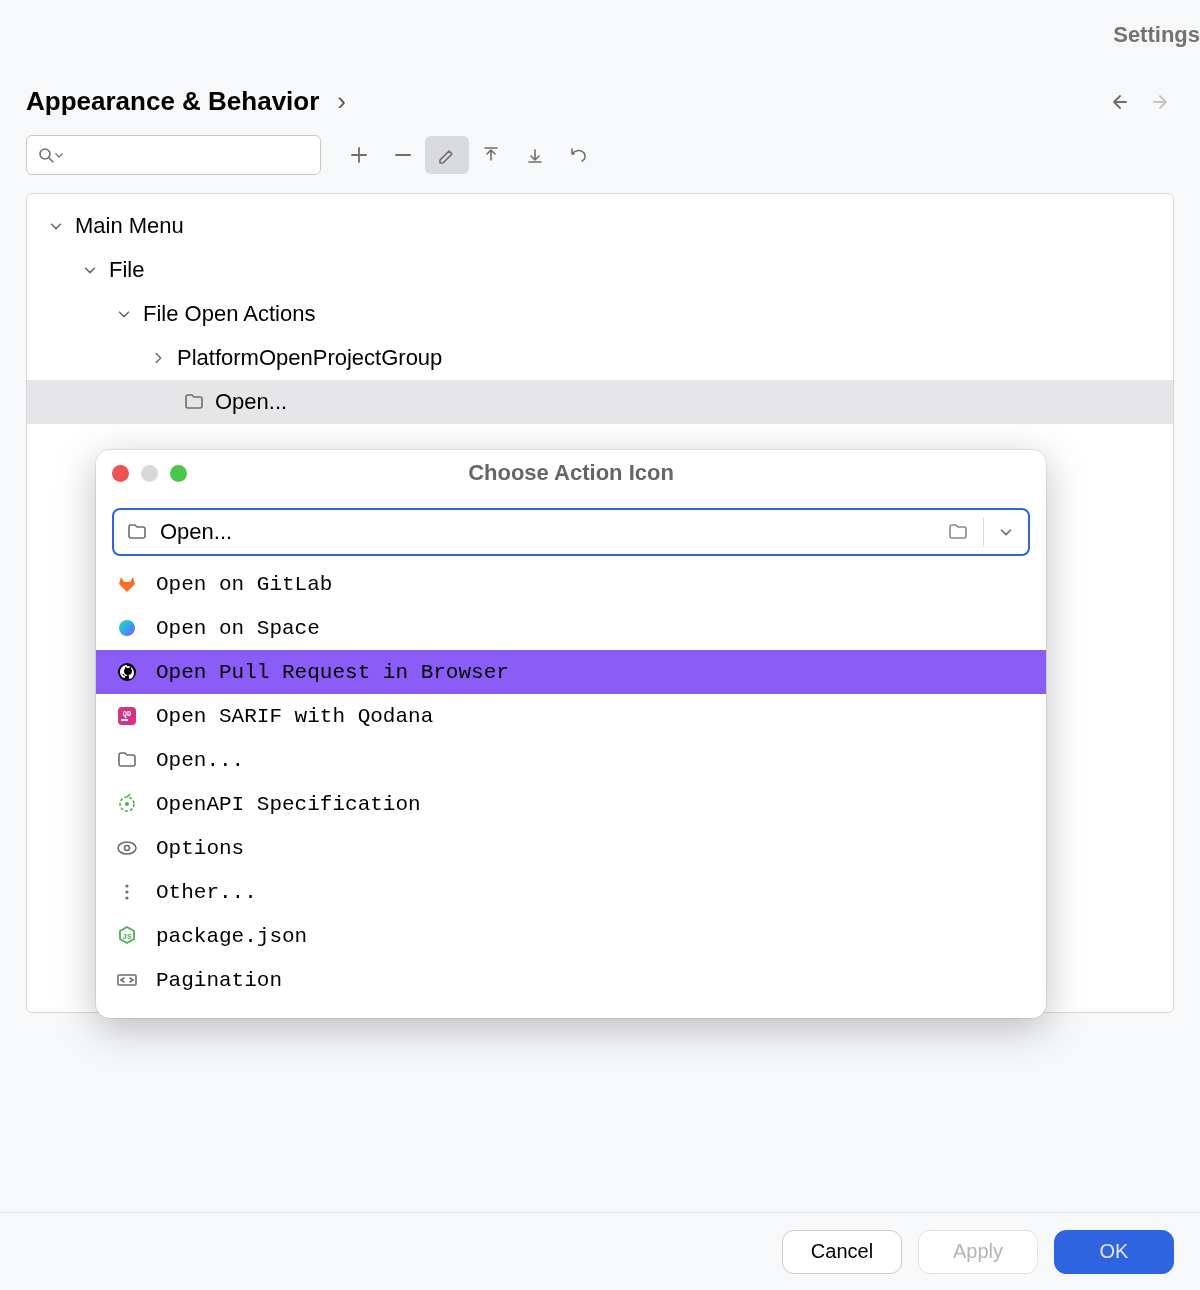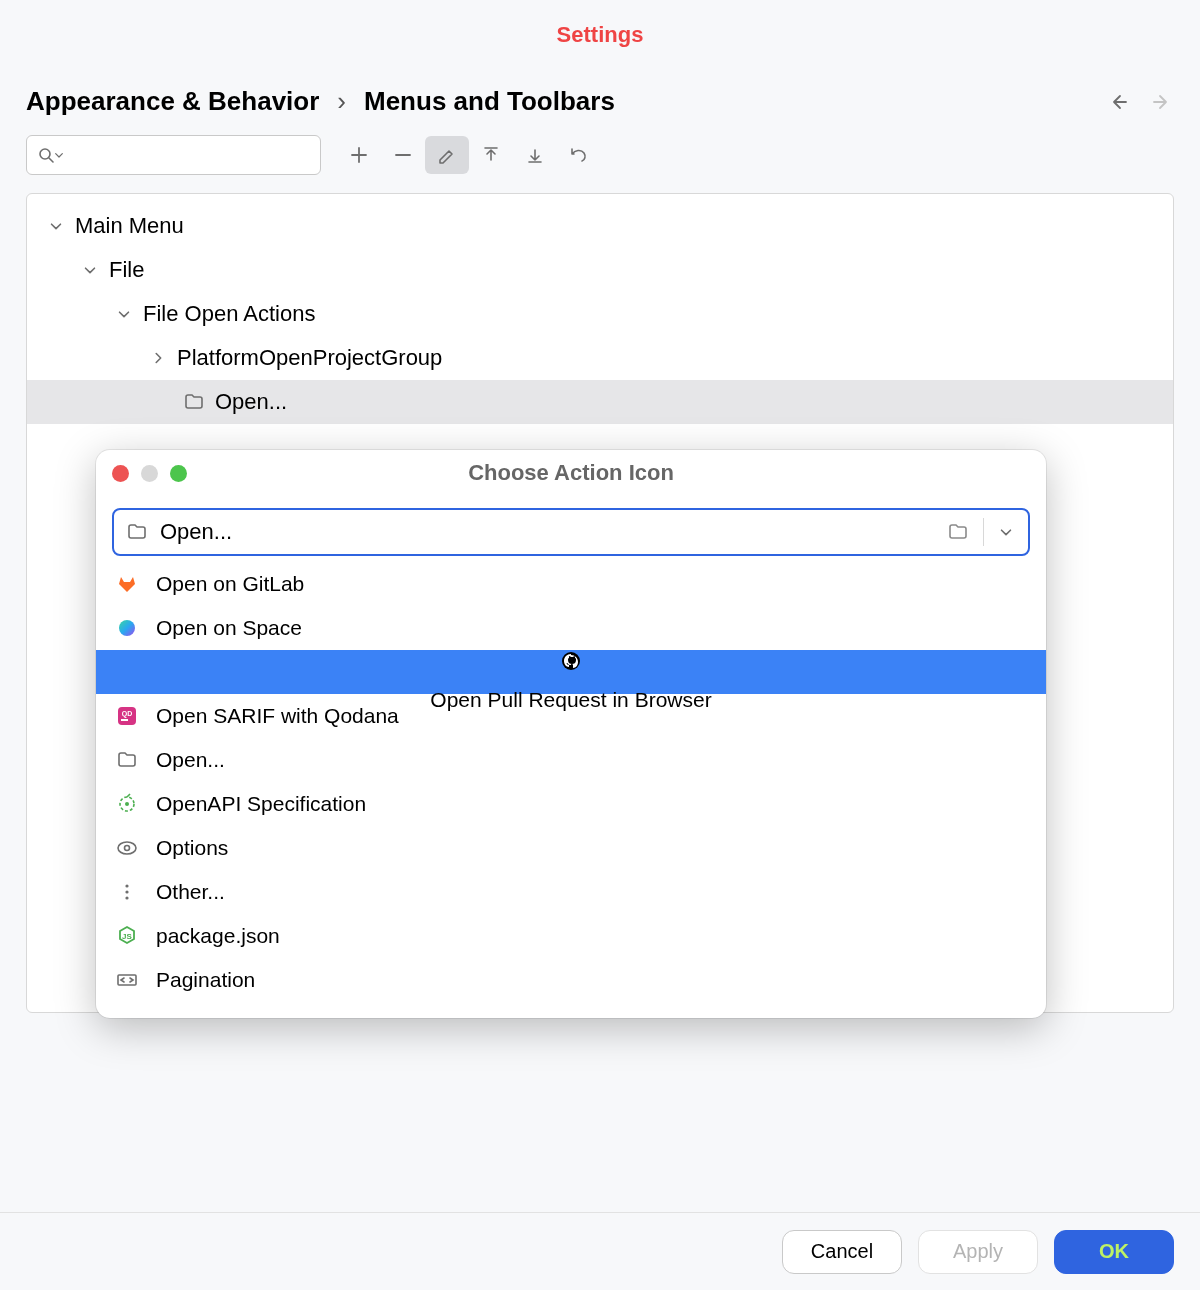--- a/index.html
+++ b/index.html
@@ -7,24 +7,24 @@
     margin: 0;
     font-family: -apple-system, BlinkMacSystemFont, "Segoe UI", Arial, sans-serif;
     background: #f7f8fa;
     width: 1200px;
     height: 1290px;
     color: #000;
     position: relative;
     overflow: hidden;
   }
   .settings-title {
-    text-align: center;
+    text-align: right;
     font-size: 22px;
     font-weight: 600;
-    color: #ef4444;
+    color: #737373;
     padding: 22px 0 10px;
   }
   .breadcrumb-row {
     display: flex;
     align-items: center;
     padding: 28px 26px 18px;
   }
   .breadcrumb {
     display: flex;
     align-items: flex-end;
@@ -126,21 +126,21 @@
     min-width: 120px;
     border-radius: 12px;
     font-size: 20px;
     display: flex;
     align-items: center;
     justify-content: center;
     cursor: pointer;
   }
   .btn-default { background: #fff; border: 1px solid #c9c9c9; color: #000; }
   .btn-disabled { background: #fff; border: 1px solid #e2e2e2; color: #b4b4b4; cursor: default; }
-  .btn-primary { background: #2f64e0; border: 1px solid #2f64e0; color: #bef264; font-weight: bold; }
+  .btn-primary { background: #2f64e0; border: 1px solid #2f64e0; color: #e5e5e5; }
 
   
   .popup {
     position: absolute;
     left: 96px;
     top: 450px;
     width: 950px;
     background: #fff;
     border-radius: 14px;
     box-shadow: 0 10px 40px rgba(0,0,0,0.25), 0 0 0 1px rgba(0,0,0,0.08);
@@ -196,31 +196,32 @@
     height: 100%;
   }
   .popup-right-icons .sep {
     width: 1px;
     background: #d8d8d8;
     height: 28px;
     margin: 0 6px;
   }
   .list {
     margin-top: 6px;
+    font-family: Liberation Mono, monospace;
   }
   .list-item {
     display: flex;
     align-items: center;
     height: 44px;
     padding: 0 18px;
     gap: 16px;
     font-size: 21px;
     cursor: pointer;
   }
-  .list-item.sel { background: #3b82f6; flex-direction: column; }
+  .list-item.sel { background: #8b5cf6; }
   .li-icon {
     width: 26px;
     display: flex;
     justify-content: center;
   }
   svg { display: block; }
 </style>
 </head>
 <body>
 
@@ -307,21 +308,20 @@
       </g>
   </defs>
 </svg>
 
 <div class="settings-title">Settings</div>
 
 <div class="breadcrumb-row">
   <div class="breadcrumb">
     <span>Appearance &amp; Behavior</span>
     <span class="breadcrumb-sep">›</span>
-    <span>Menus and Toolbars</span>
   </div>
   <div class="nav-arrows">
     <span class="nav-arrow">
         <svg width="22" height="22" viewBox="0 0 22 22">
           <use href="#i-arrow-left"></use>
         </svg>
       </span>
     <span class="nav-arrow disabled">
         <svg width="22" height="22" viewBox="0 0 22 22">
           <use href="#i-arrow-right"></use>

